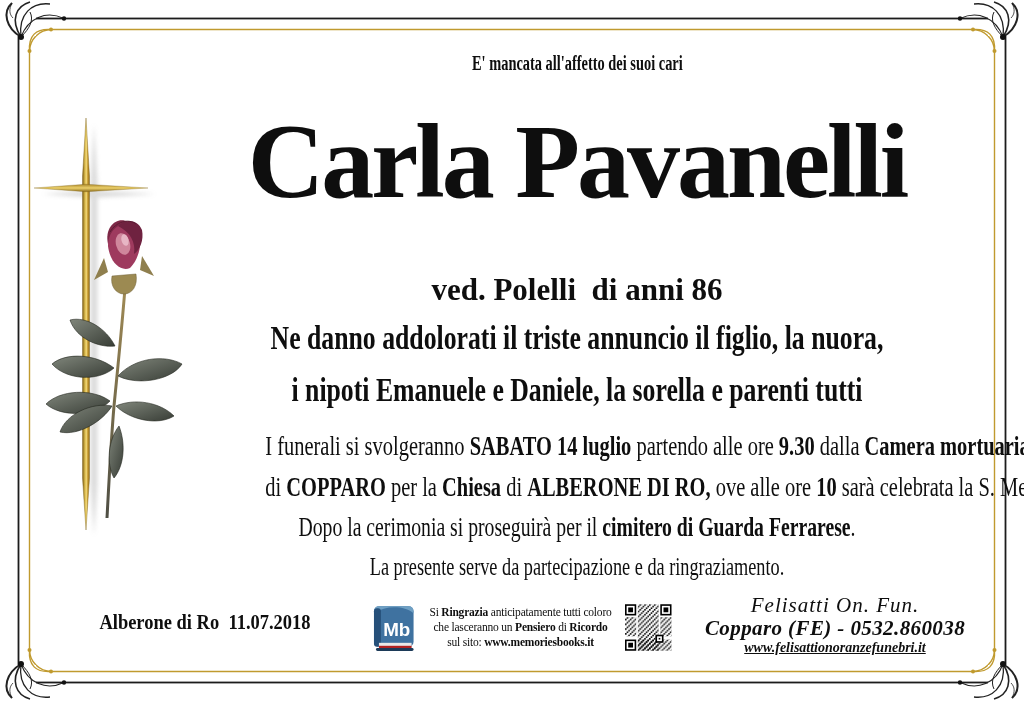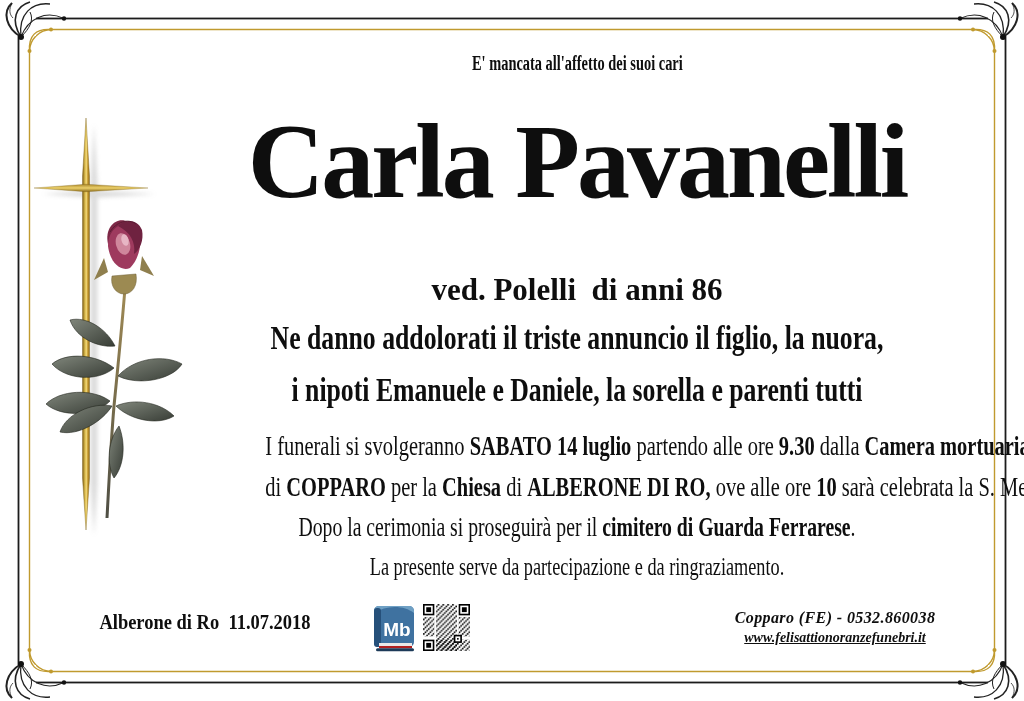--- a/index.html
+++ b/index.html
@@ -29,21 +29,21 @@
     font-size:21px;font-weight:bold;white-space:nowrap;z-index:3;
     transform:scaleX(0.88);transform-origin:50% 50%;}
   .memories{position:absolute;left:372px;top:602px;width:300px;display:flex;
     align-items:center;gap:7px;z-index:3;}
   .mem-text{width:198px;text-align:center;font-size:11.5px;line-height:15px;
     letter-spacing:-0.2px;white-space:nowrap;}
   .mem-text b{font-weight:bold;}
   .agency{position:absolute;left:700px;top:592px;width:270px;text-align:center;
     font-style:italic;z-index:3;white-space:nowrap;}
   .agency-name{font-size:21px;letter-spacing:1px;line-height:26px;}
-  .agency-contact{font-size:16px;font-weight:bold;letter-spacing:0.4px;line-height:20px;margin-top:16px;}
+  .agency-contact{font-size:21px;font-weight:bold;letter-spacing:0.4px;line-height:20px;}
   .agency-site{font-size:14px;font-weight:bold;text-decoration:underline;line-height:19px;}
 </style>
 </head>
 <body>
 
 <svg class="border-svg" width="1024" height="701" viewBox="0 0 1024 701">
   <rect x="18.5" y="18.5" width="987" height="664" fill="none" stroke="#1c1c1c" stroke-width="1.8"></rect>
   <rect x="29.5" y="29.5" width="965" height="642" rx="22" fill="none" stroke="#c09a2e" stroke-width="1.4"></rect>
   <g id="cnr">
     <rect x="5" y="5" width="31" height="31" fill="#ffffff"></rect>
@@ -147,20 +147,25 @@
 <div class="memories">
   <svg width="44" height="50" viewBox="0 0 44 50">
     <rect x="2" y="4" width="40" height="41" rx="5" fill="#3f72a0"></rect>
     <path d="M2,11 C14,3 32,3 42,11 L42,9 C42,6 40,4 37,4 L7,4 C4,4 2,6 2,9 Z" fill="#6fa0c4"></path>
     <rect x="2" y="6" width="7" height="39" rx="3" fill="#26507a"></rect>
     <rect x="7" y="41" width="33" height="4.5" fill="#e9e9e9"></rect>
     <rect x="7" y="44" width="33" height="2.2" fill="#b02020"></rect>
     <rect x="4" y="46.2" width="38" height="3" rx="1.5" fill="#1c3a58"></rect>
     <text x="25" y="34" text-anchor="middle" font-family="Liberation Sans, sans-serif" font-weight="bold" font-size="19" fill="#ffffff">Mb</text>
   </svg>
+  <div class="mem-text">
+    <div><span>Si </span><b>Ringrazia</b><span> anticipatamente tutti coloro</span></div>
+    <div><span>che lasceranno un </span><b>Pensiero</b><span> di </span><b>Ricordo</b></div>
+    <div><span>sul sito: </span><b>www.memoriesbooks.it</b></div>
+  </div>
   <svg width="47" height="47" viewBox="0 0 29 29">
     <defs>
       <pattern id="qrp" width="3" height="3" patternUnits="userSpaceOnUse">
         <rect x="0" y="0" width="1" height="1" fill="#000"></rect>
         <rect x="2" y="1" width="1" height="1" fill="#000"></rect>
         <rect x="1" y="2" width="1" height="1" fill="#000"></rect>
       </pattern>
     </defs>
     <rect x="0" y="0" width="29" height="29" fill="#ffffff"></rect>
     <rect x="8" y="0" width="13" height="29" fill="url(#qrp)"></rect>
@@ -182,15 +187,16 @@
         <rect x="24" y="2" width="3" height="3"></rect>
         <rect x="2" y="24" width="3" height="3"></rect>
       <rect x="19" y="19" width="5" height="5"></rect>
     </g>
     <rect x="20" y="20" width="3" height="3" fill="#fff"></rect>
     <rect x="21" y="21" width="1" height="1" fill="#000"></rect>
   </svg>
 </div>
 
 <div class="agency">
+  <div class="agency-name">Felisatti On. Fun.</div>
   <div class="agency-contact">Copparo (FE) - 0532.860038</div>
   <div class="agency-site">www.felisattionoranzefunebri.it</div>
 </div>
 
 </body></html>

